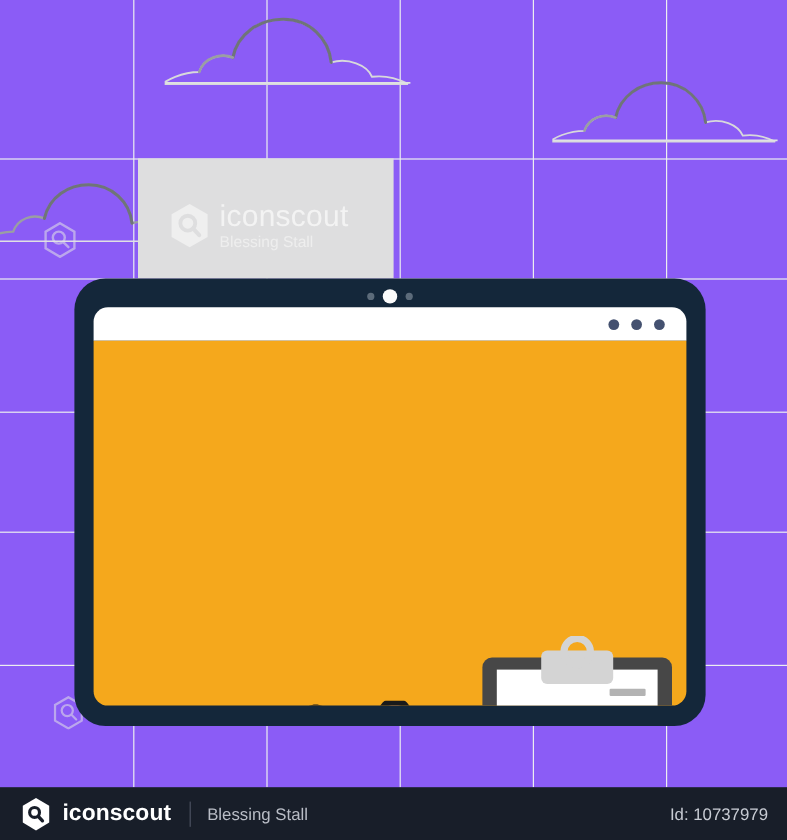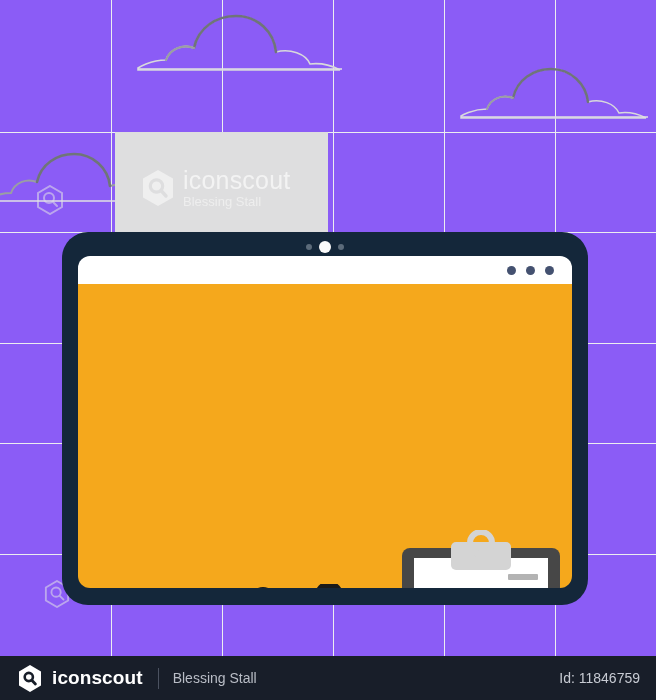--- a/index.html
+++ b/index.html
@@ -391,16 +391,16 @@
     <div id="footer-brand">
       <svg width="26" height="29" viewBox="0 0 26 29">
         <path d="M13,1 L24,7.5 L24,21.5 L13,28 L2,21.5 L2,7.5 Z" fill="#ffffff"></path>
         <circle cx="11.8" cy="13" r="4.1" fill="none" stroke="#181e29" stroke-width="2.6"></circle>
         <line x1="14.8" y1="16.2" x2="18.4" y2="20" stroke="#181e29" stroke-width="2.8" stroke-linecap="round"></line>
       </svg>
       <span id="footer-name">iconscout</span>
     </div>
     <div id="footer-divider"></div>
     <span id="footer-author">Blessing Stall</span>
-    <span id="footer-id">Id: 11846759</span>
+    <span id="footer-id">Id: 10737979</span>
   </div>
 
 </div>
 
 </body></html>

